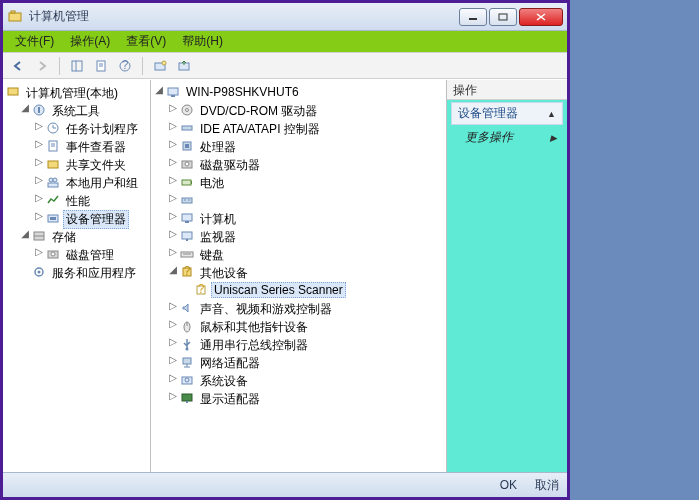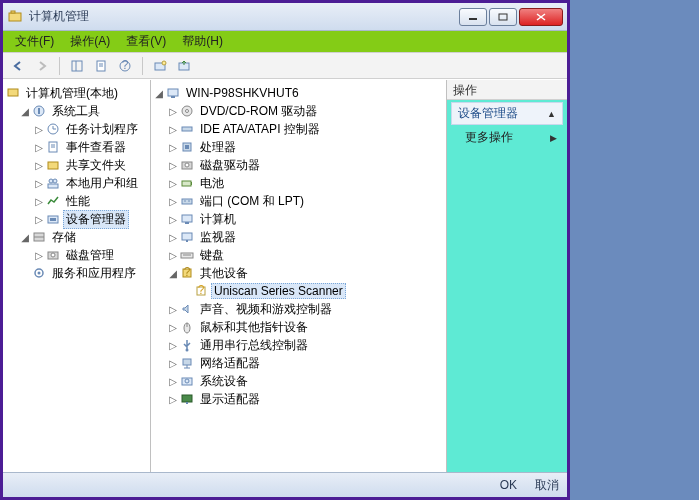--- a/index.html
+++ b/index.html
@@ -16,29 +16,29 @@
   .menuitem { padding: 2px 8px; color: #222; }
   .toolbar { height: 26px; background: #f3f3f3; border-bottom: 1px solid #d0d0d0; display: flex; align-items: center; padding: 0 4px; gap: 2px; }
   .tbtn { width: 22px; height: 22px; display: flex; align-items: center; justify-content: center; border: 1px solid transparent; }
   .tsep { width: 1px; height: 18px; background: #c8c8c8; margin: 0 4px; }
   .content { flex: 1; display: flex; background: #fff; border-top: 1px solid #fff; overflow: hidden; }
   .pane { overflow: auto; background: #fff; }
   .pane.left { width: 148px; border-right: 1px solid #c0c0c0; }
   .pane.center { flex: 1; border-right: 1px solid #c0c0c0; }
   .pane.right { width: 120px; background: #5eead4; }
   .tree { padding: 4px 2px; }
-  .node { display: flex; align-items: center; height: 18px; white-space: nowrap; }
+  .node { display: flex; align-items: flex-start; height: 18px; white-space: nowrap; }
   .node .exp { width: 12px; text-align: center; color: #666; font-size: 10px; cursor: default; }
   .node .icn { width: 16px; height: 16px; margin-right: 2px; display: flex; align-items: center; justify-content: center; }
   .node .lbl { padding: 1px 3px; }
   .node.selected .lbl { background: #d9e7f8; border: 1px dotted #7aa7d8; padding: 0 2px; }
   .indent1 { padding-left: 14px; } .indent2 { padding-left: 28px; }
   .actions-header { height: 20px; background: #f3f3f3; border-bottom: 1px solid #d0d0d0; padding: 2px 6px; font-weight: normal; color: #333; }
   .actions-sub { background: #eef3fa; border: 1px solid #c9d8ec; margin: 2px 4px 0 4px; padding: 2px 6px; display: flex; justify-content: space-between; align-items: center; color: #1b4a87; }
-  .actions-item { padding: 4px 10px 2px 18px; color: #222; display: flex; justify-content: space-between; align-items: center; }
+  .actions-item { padding: 4px 10px 2px 18px; color: #222; display: flex; justify-content: space-between; align-items: center; font-style: italic; }
   .statusbar { height: 18px; background: linear-gradient(#e8eef7,#cfdcee); border-top: 1px solid #a9b8cc; display:flex; justify-content:flex-end; align-items:center; padding:12px 8px; gap:18px; color:#2a3a55; font-size:11px;}
   .arrow-up { font-size: 9px; color:#333; }
   .arrow-right { font-size: 9px; color:#333; }
 </style>
 </head>
 <body>
 
 <div class="window">
   <div class="titlebar">
     <span class="app-icon">
@@ -303,21 +303,20 @@
             </div>
             <div class="node indent1">
               <span class="exp">▷</span>
               <span class="icn">
                 <svg width="14" height="14">
                   <rect x="2" y="5" width="10" height="5" fill="#c8d8e8" stroke="#6a8ab5"></rect>
                   <circle cx="5" cy="7" r="0.8" fill="#6a8ab5"></circle>
                   <circle cx="9" cy="7" r="0.8" fill="#6a8ab5"></circle>
                 </svg>
               </span>
-              <span class="lbl">端口 (COM 和 LPT)</span>
             </div>
             <div class="node indent1">
               <span class="exp">▷</span>
               <span class="icn">
                 <svg width="14" height="14">
                   <rect x="2" y="3" width="10" height="7" fill="#dce8f7" stroke="#6a8ab5"></rect>
                   <rect x="5" y="10" width="4" height="2" fill="#6a8ab5"></rect>
                 </svg>
               </span>
               <span class="lbl">计算机</span>

